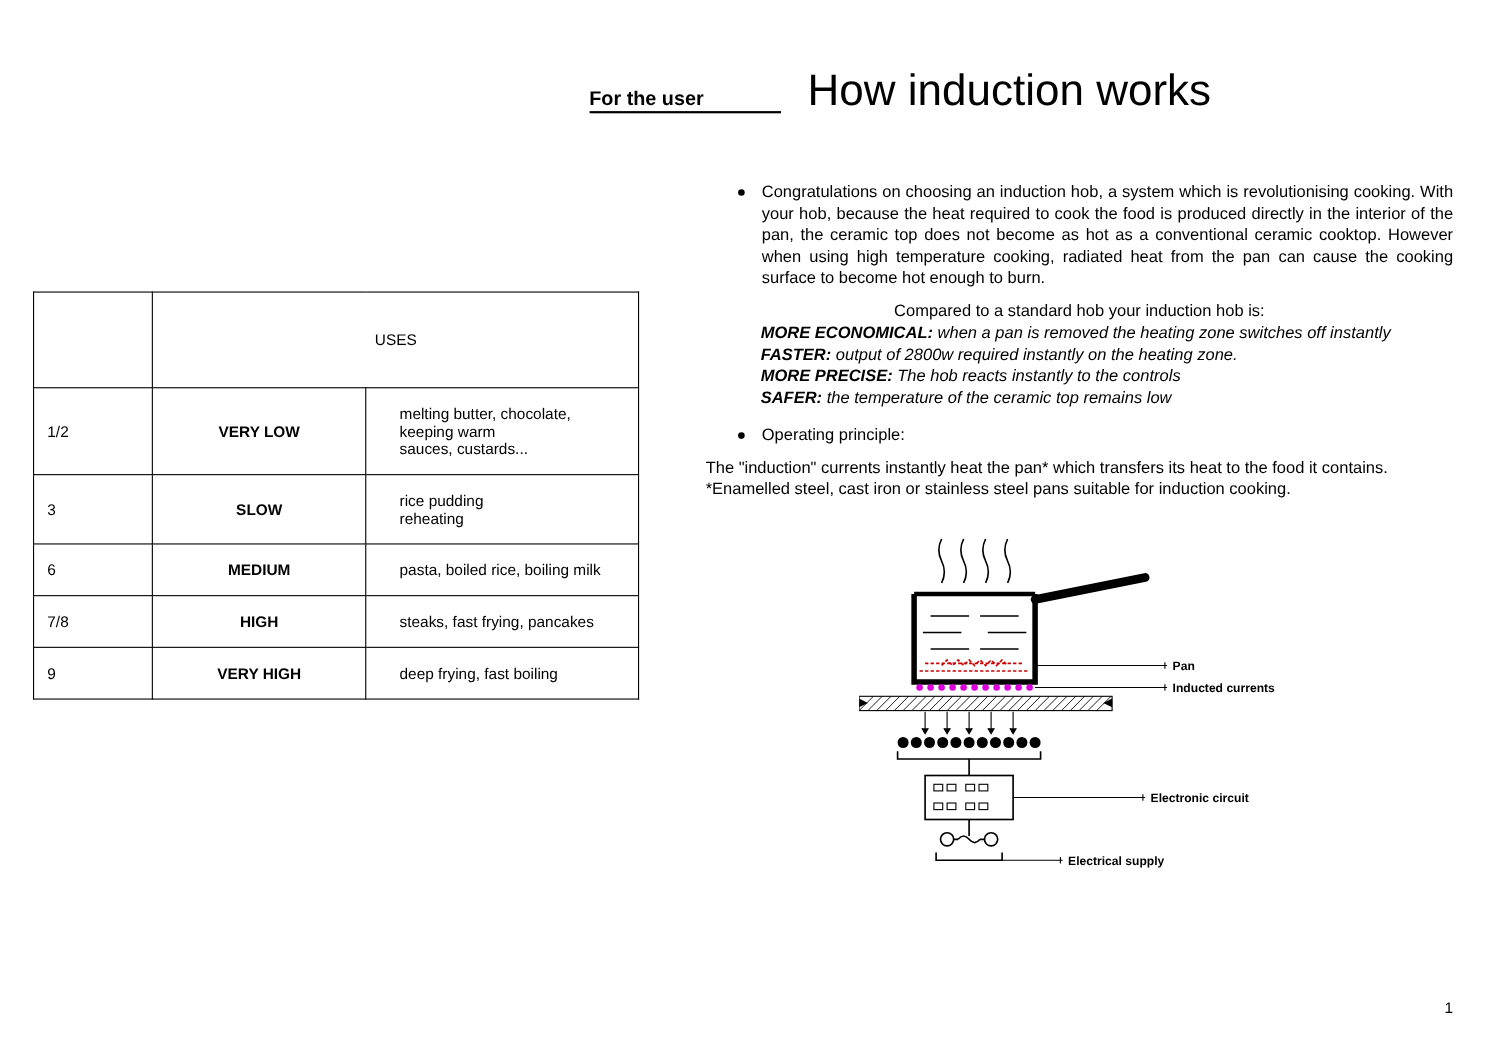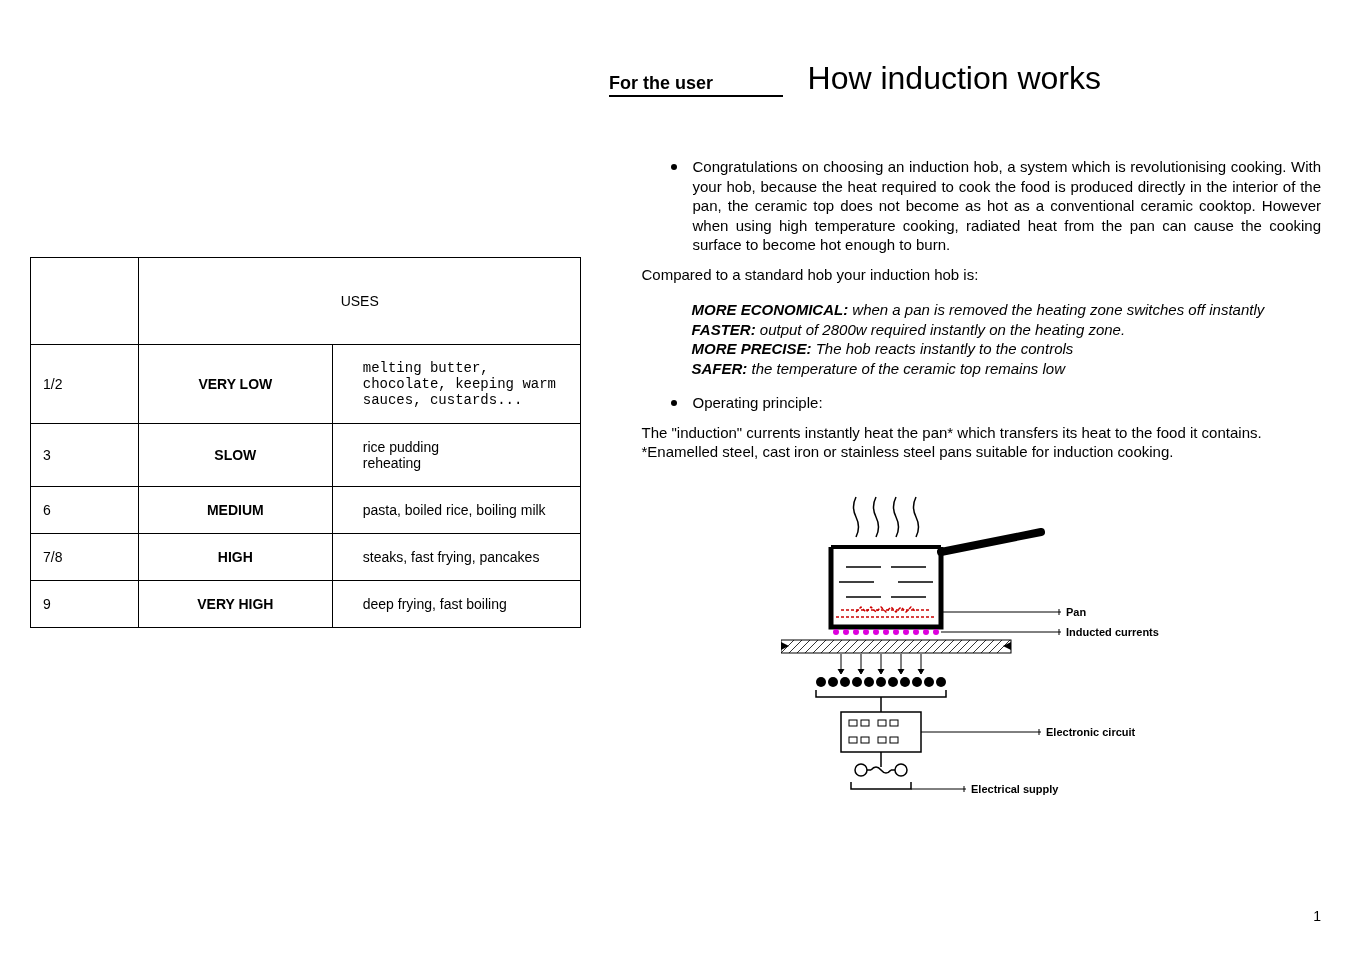--- a/index.html
+++ b/index.html
@@ -24,21 +24,21 @@
       display: inline-block;
     }
     .for-user {
       font-weight: bold;
       font-size: 18px;
       border-bottom: 2px solid #000;
       padding-bottom: 2px;
       padding-right: 70px;
     }
     .title {
-      font-size: 32px;
+      font-size: 40px;
       margin-left: 20px;
     }
     .content {
       display: flex;
       gap: 60px;
     }
     .left-col {
       width: 560px;
       padding-top: 100px;
     }
@@ -90,21 +90,22 @@
       height: 6px;
       background: #000;
       border-radius: 50%;
       margin: 7px 15px 0 30px;
       flex-shrink: 0;
     }
     .bullet-text {
       flex: 1;
     }
     .compare-intro {
-      margin-bottom: 16px;
+      margin-bottom: 1px;
+      text-align: center;
     }
     .compare-list {
       padding-left: 50px;
       margin-bottom: 15px;
     }
     .compare-item {
       text-align: justify;
       font-style: italic;
     }
     .footnote {
@@ -145,21 +146,21 @@
       <thead>
         <tr>
           <th></th>
           <th colspan="2">USES</th>
         </tr>
       </thead>
       <tbody id="table-body">
           <tr>
             <td class="level-cell">1/2</td>
             <td class="name-cell" style="width: 180px;">VERY LOW</td>
-            <td class="uses-cell" style="width: 230px; font-family: Liberation Mono, monospace;">melting butter, chocolate, keeping warm<br>sauces, custards...</td>
+            <td class="uses-cell" style="width: 230px;">melting butter, chocolate, keeping warm<br>sauces, custards...</td>
           </tr>
           <tr>
             <td class="level-cell">3</td>
             <td class="name-cell" style="width: 180px;">SLOW</td>
             <td class="uses-cell" style="width: 230px;">rice pudding<br>reheating</td>
           </tr>
           <tr>
             <td class="level-cell">6</td>
             <td class="name-cell" style="width: 180px;">MEDIUM</td>
             <td class="uses-cell" style="width: 230px;">pasta, boiled rice, boiling milk</td>

